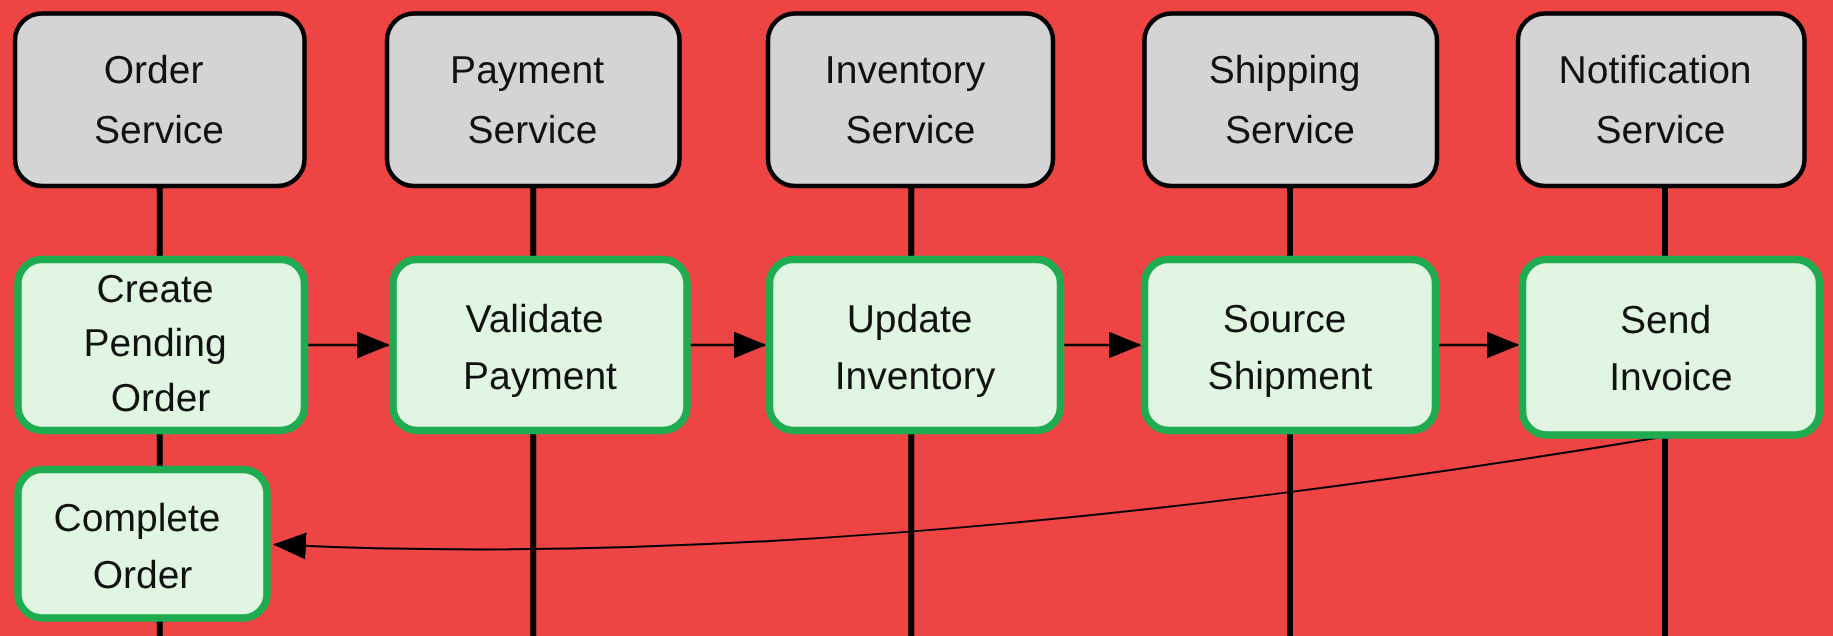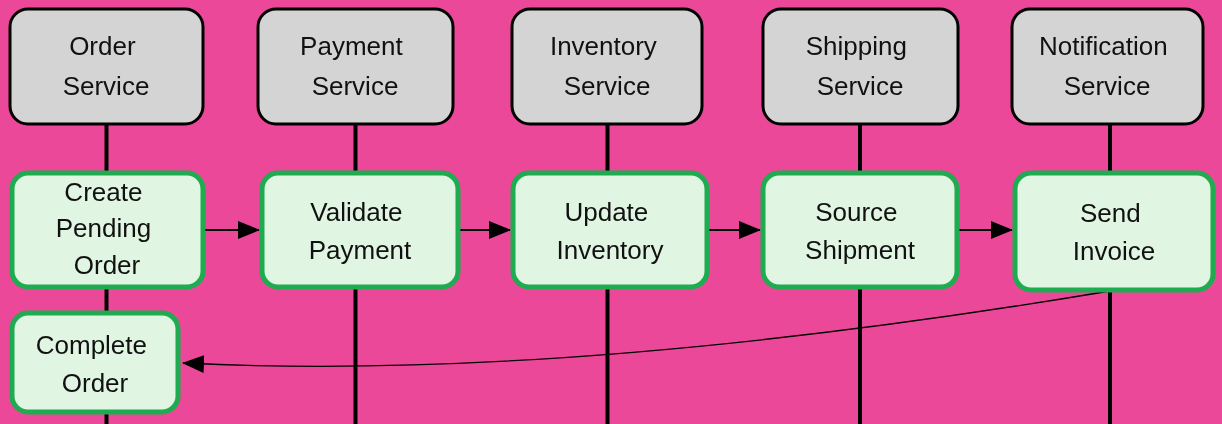--- a/index.html
+++ b/index.html
@@ -4,21 +4,21 @@
 <style>
   html, body {
     margin: 0;
     padding: 0;
     background: #ffffff;
   }
   .canvas {
     width: 1222px;
     height: 424px;
     position: relative;
-    background: #ec4899;
+    background: #ef4444;
     overflow: hidden;
   }
   svg {
     display: block;
   }
   text {
     font-family: "Liberation Sans", sans-serif;
     font-size: 26px;
     fill: #111111;
   }

